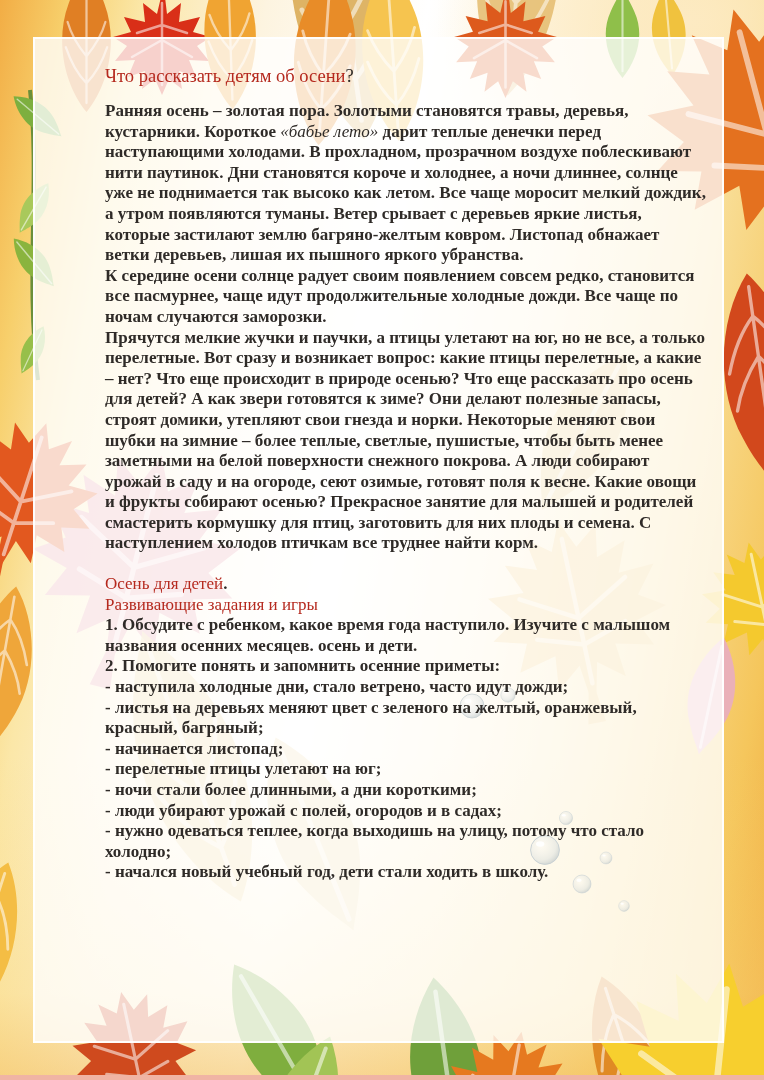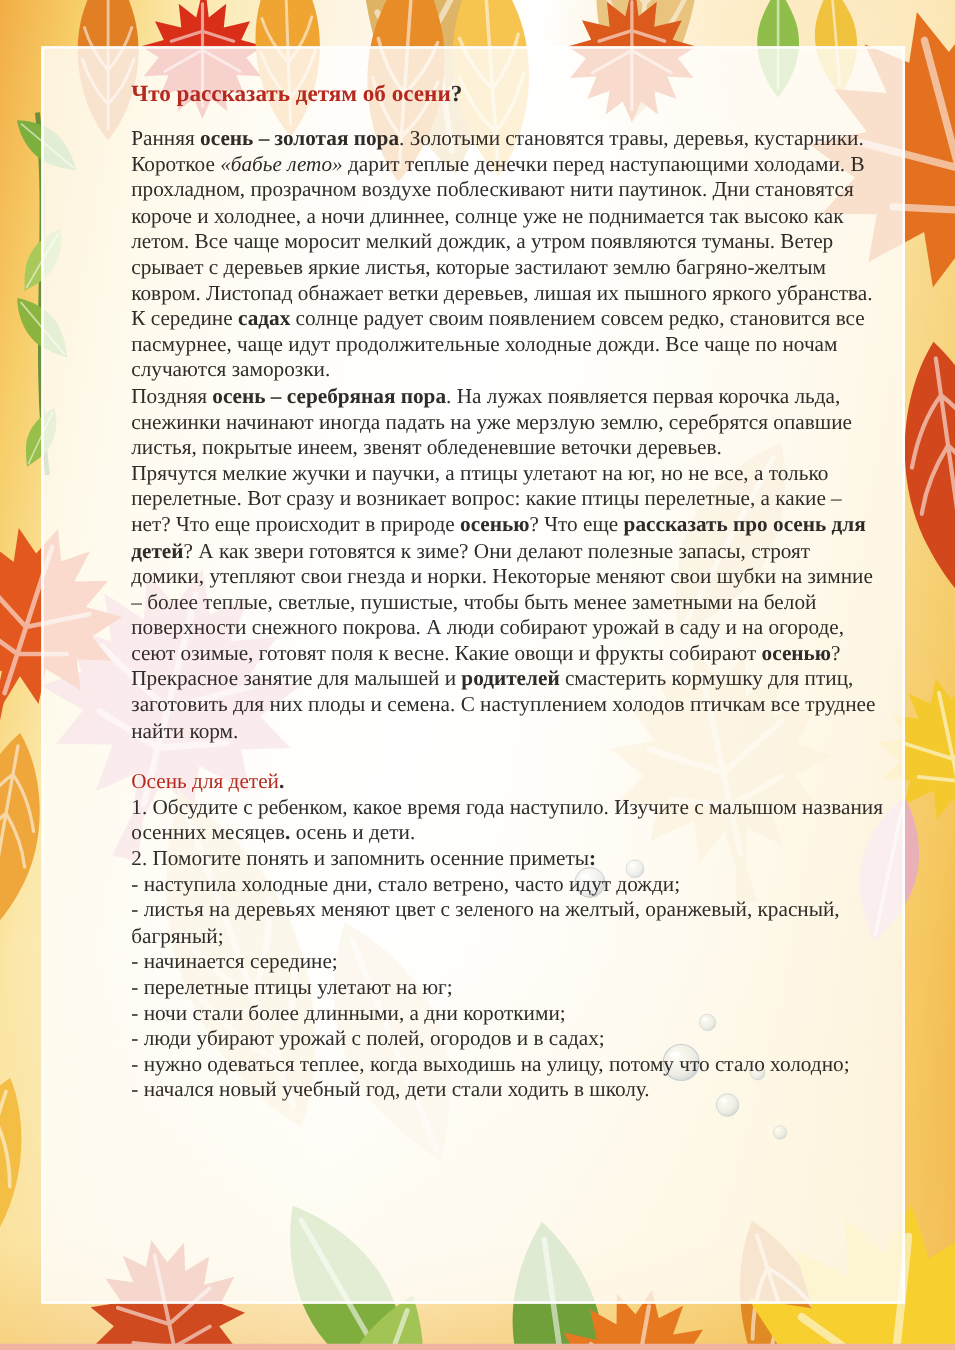--- a/index.html
+++ b/index.html
@@ -21,26 +21,26 @@
     position:absolute;left:33px;top:37px;width:691px;height:1006px;
     background:rgba(255,255,255,0.78);
     border:2px solid rgba(255,255,255,0.92);
     box-sizing:border-box;z-index:2;
   }
   svg.drops{position:absolute;left:0;top:0;z-index:3;pointer-events:none;}
   .content{
     position:absolute;left:105px;top:64px;width:602px;z-index:4;
     color:var(--dark);
   }
-  h1{font-size:18.5px;line-height:24px;margin:0 0 13px 0;font-weight:700;}
+  h1{font-size:18.5px;line-height:24px;margin:0 0 13px 0;font-weight:400;}
   .t-main{color:var(--red);}
   .t-q{color:var(--dark);}
   .para,.h2{font-size:17px;line-height:20.6px;margin:0;}
   .gap{height:20px;}
-  .run-n{font-weight:400;}
+  .run-n{font-weight:700;}
   .run-b{font-weight:700;}
   .run-bi{font-weight:400;font-style:italic;}
   .run-r{font-weight:400;color:var(--red);}
   .run-d{font-weight:700;color:var(--dark);}
   .vein{fill:none;stroke:rgba(255,255,255,0.55);stroke-width:2.5;stroke-linecap:round;}
 </style>
 </head>
 <body style="--red: #b5291e; --dark: #2f2b28;">
 
 <div class="bg"></div>
@@ -126,29 +126,29 @@
   <use href="#drop" transform="translate(624,906) scale(0.45)"></use>
   <use href="#drop" transform="translate(566,818) scale(0.55)"></use>
 </svg>
 
 <div class="content">
   <h1>
     <span class="t-main">Что рассказать детям об осени</span><span class="t-q">?</span>
   </h1>
   <div id="doc-blocks">
       <p class="para"><span class="run-n">Ранняя </span><span class="run-b">осень – золотая пора</span><span class="run-n">. Золотыми становятся травы, деревья, кустарники. Короткое </span><span class="run-bi">«бабье лето»</span><span class="run-n"> дарит теплые денечки перед наступающими холодами. В прохладном, прозрачном воздухе поблескивают нити паутинок. Дни становятся короче и холоднее, а ночи длиннее, солнце уже не поднимается так высоко как летом. Все чаще моросит мелкий дождик, а утром появляются туманы. Ветер срывает с деревьев яркие листья, которые застилают землю багряно-желтым ковром. Листопад обнажает ветки деревьев, лишая их пышного яркого убранства.</span></p>
-      <p class="para"><span class="run-n">К середине </span><span class="run-b">садах</span><span class="run-n"> солнце радует своим появлением совсем редко, становится все пасмурнее, чаще идут продолжительные холодные дожди. Все чаще по ночам случаются заморозки.</span></p>
-      <p class="para"><span class="run-n">Поздняя </span><span class="run-b">осень – серебряная пора</span><span class="run-n">. На лужах появляется первая корочка льда, снежинки начинают иногда падать на уже мерзлую землю, серебрятся опавшие листья, покрытые инеем, звенят обледеневшие веточки деревьев.</span></p>
+      <p class="para"><span class="run-n">К середине </span><span class="run-b">осени</span><span class="run-n"> солнце радует своим появлением совсем редко, становится все пасмурнее, чаще идут продолжительные холодные дожди. Все чаще по ночам случаются заморозки.</span></p>
       <p class="para"><span class="run-n">Прячутся мелкие жучки и паучки, а птицы улетают на юг, но не все, а только перелетные. Вот сразу и возникает вопрос: какие птицы перелетные, а какие – нет? Что еще происходит в природе </span><span class="run-b">осенью</span><span class="run-n">? Что еще </span><span class="run-b">рассказать про осень для детей</span><span class="run-n">? А как звери готовятся к зиме? Они делают полезные запасы, строят домики, утепляют свои гнезда и норки. Некоторые меняют свои шубки на зимние – более теплые, светлые, пушистые, чтобы быть менее заметными на белой поверхности снежного покрова. А люди собирают урожай в саду и на огороде, сеют озимые, готовят поля к весне. Какие овощи и фрукты собирают </span><span class="run-b">осенью</span><span class="run-n">? Прекрасное занятие для малышей и </span><span class="run-b">родителей</span><span class="run-n"> смастерить кормушку для птиц, заготовить для них плоды и семена. С наступлением холодов птичкам все труднее найти корм.</span></p>
       <div class="gap"></div>
       <p class="h2"><span class="run-r">Осень для детей</span><span class="run-d">.</span></p>
+      <p class="h2"><span class="run-r">Развивающие задания и игры</span></p>
       <p class="para"><span class="run-n">1. Обсудите с ребенком, какое время года наступило. Изучите с малышом названия осенних месяцев</span><span class="run-b">.</span><span class="run-n"> осень и дети.</span></p>
       <p class="para"><span class="run-n">2. Помогите понять и запомнить осенние приметы</span><span class="run-b">:</span></p>
       <p class="para"><span class="run-n">- наступила холодные дни, стало ветрено, часто идут дожди;</span></p>
       <p class="para"><span class="run-n">- листья на деревьях меняют цвет с зеленого на желтый, оранжевый, красный, багряный;</span></p>
-      <p class="para"><span class="run-n">- начинается середине;</span></p>
+      <p class="para"><span class="run-n">- начинается листопад;</span></p>
       <p class="para"><span class="run-n">- перелетные птицы улетают на юг;</span></p>
       <p class="para"><span class="run-n">- ночи стали более длинными, а дни короткими;</span></p>
       <p class="para"><span class="run-n">- люди убирают урожай с полей, огородов и в садах;</span></p>
       <p class="para"><span class="run-n">- нужно одеваться теплее, когда выходишь на улицу, потому что стало холодно;</span></p>
       <p class="para"><span class="run-n">- начался новый учебный год, дети стали ходить в школу.</span></p>
     </div>
 </div>
 
 </body></html>

